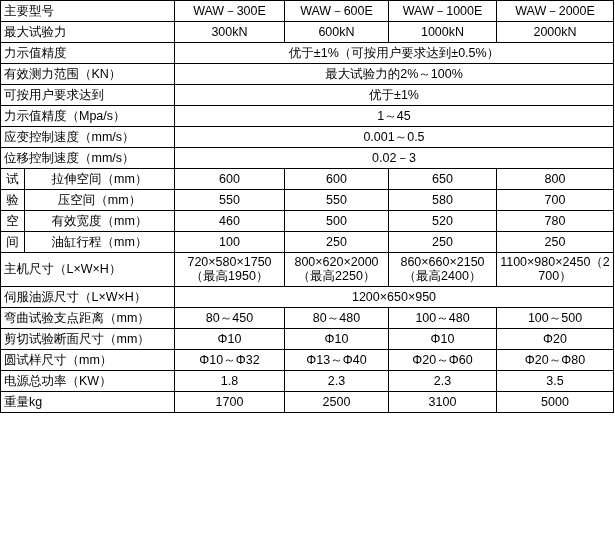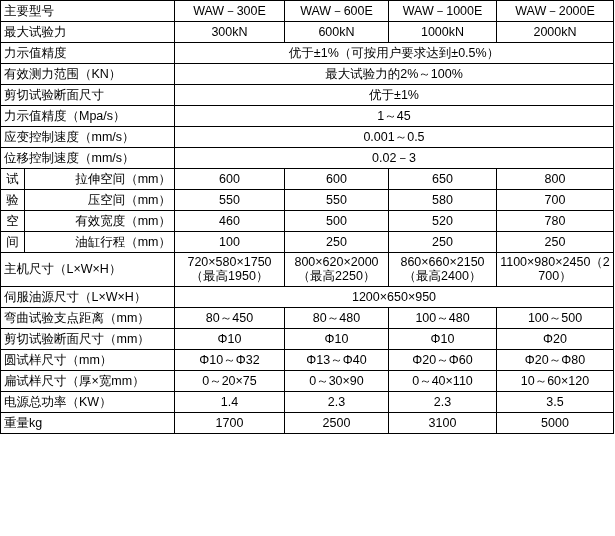--- a/index.html
+++ b/index.html
@@ -30,21 +30,21 @@
     height: 21px;
     box-sizing: border-box;
   }
   .label-cell {
     text-align: left;
     padding-left: 3px;
   }
   .ctr { text-align: center; }
   .lft { text-align: center; }
   .sub-label {
-    text-align: right;
+    text-align: center;
     padding-left: 3px;
   }
   .side-label {
     text-align: center;
     width: 24px;
     padding: 0;
   }
   .two-line {
     line-height: 1.25;
   }
@@ -82,21 +82,21 @@
 
     <tr>
       <td class="label-cell" colspan="2">力示值精度</td>
       <td class="lft" colspan="4">优于±1%（可按用户要求达到±0.5%）</td>
     </tr>
     <tr>
       <td class="label-cell" colspan="2">有效测力范围（KN）</td>
       <td class="lft" colspan="4">最大试验力的2%～100%</td>
     </tr>
     <tr>
-      <td class="label-cell" colspan="2">剪切试验断面尺寸</td>
+      <td class="label-cell" colspan="2">可按用户要求达到</td>
       <td class="ctr" colspan="4">优于±1%</td>
     </tr>
     <tr>
       <td class="label-cell" colspan="2">力示值精度（Mpa/s）</td>
       <td class="ctr" colspan="4">1～45</td>
     </tr>
     <tr>
       <td class="label-cell" colspan="2">应变控制速度（mm/s）</td>
       <td class="ctr" colspan="4">0.001～0.5</td>
     </tr>
@@ -166,29 +166,22 @@
       <td class="lft">Φ20</td>
     </tr>
     <tr>
       <td class="label-cell" colspan="2">圆试样尺寸（mm）</td>
       <td class="lft">Φ10～Φ32</td>
       <td class="lft">Φ13～Φ40</td>
       <td class="lft">Φ20～Φ60</td>
       <td class="lft">Φ20～Φ80</td>
     </tr>
     <tr>
-      <td class="label-cell" colspan="2">扁试样尺寸（厚×宽mm）</td>
-      <td class="lft">0～20×75</td>
-      <td class="lft">0～30×90</td>
-      <td class="lft">0～40×110</td>
-      <td class="lft">10～60×120</td>
-    </tr>
-    <tr>
       <td class="label-cell" colspan="2">电源总功率（KW）</td>
-      <td class="lft">1.4</td>
+      <td class="lft">1.8</td>
       <td class="lft">2.3</td>
       <td class="lft">2.3</td>
       <td class="lft">3.5</td>
     </tr>
     <tr>
       <td class="label-cell" colspan="2">重量kg</td>
       <td class="ctr">1700</td>
       <td class="ctr">2500</td>
       <td class="ctr">3100</td>
       <td class="ctr">5000</td>

